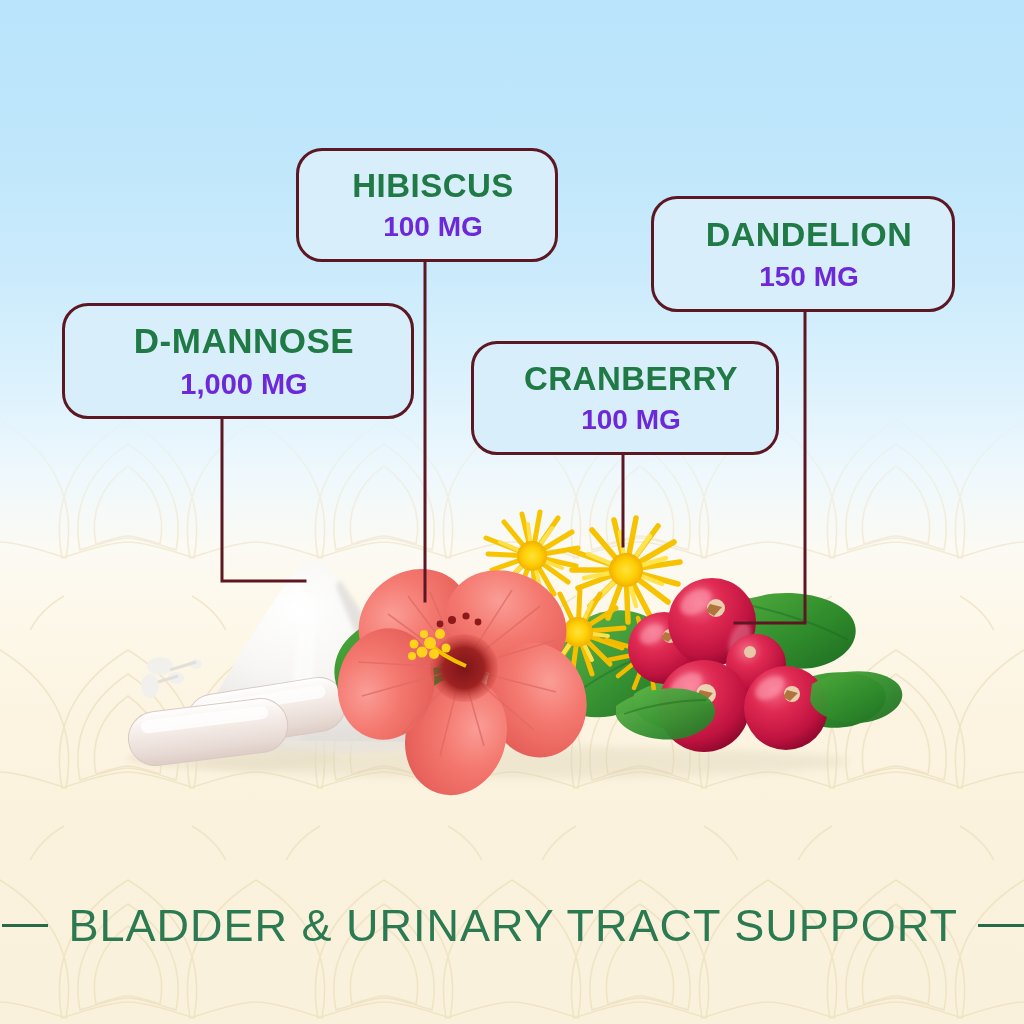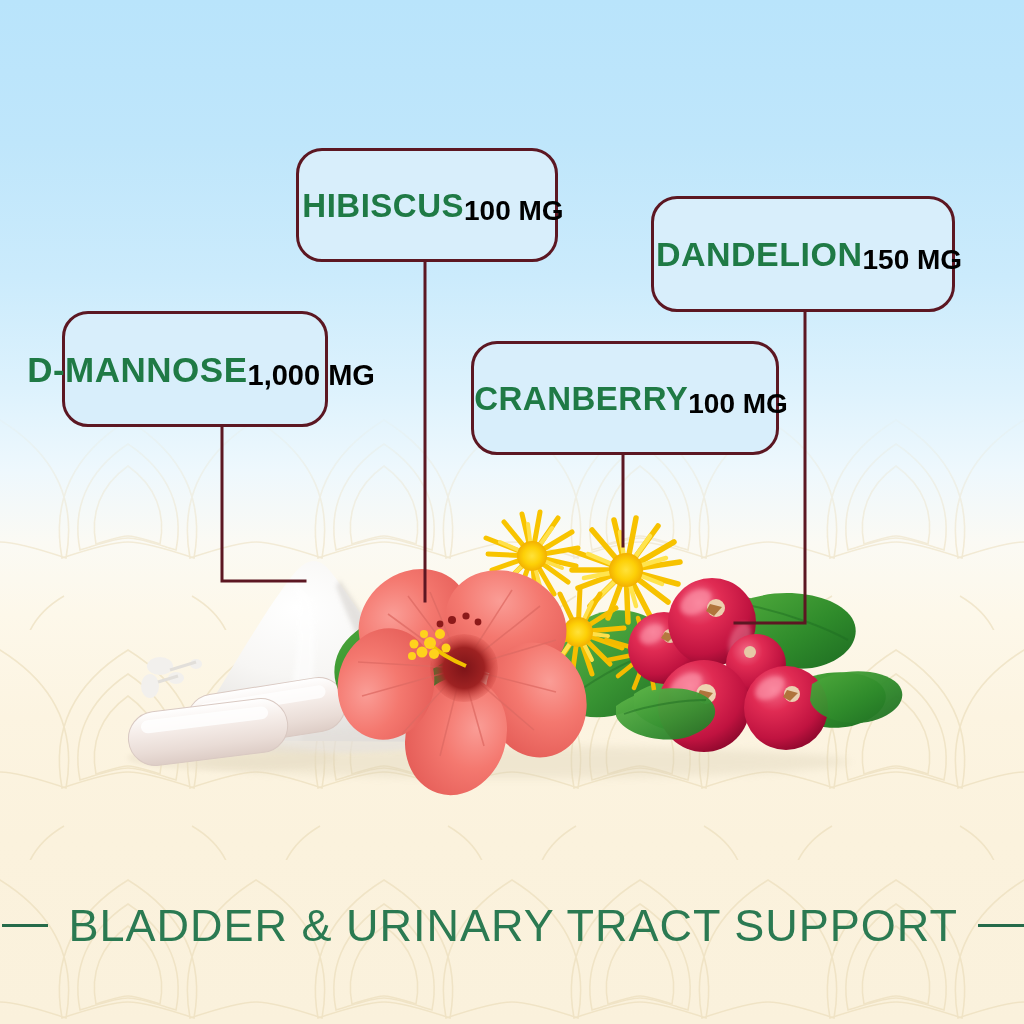--- a/index.html
+++ b/index.html
@@ -40,41 +40,41 @@
   
   .produce { position:absolute; left:0; top:0; width:1024px; height:1024px; pointer-events:none; }
 
   
   .callout {
     position:absolute;
     background:#d8eefb;
     border:3px solid #5c1722;
     border-radius:26px;
     display:flex;
-    flex-direction:row;
+    flex-direction:column;
     align-items:center;
     justify-content:center;
     z-index:6;
     padding-left:12px;
   }
   .callout .cname {
     color:#1f7a45;
     font-weight:bold;
     letter-spacing:0.5px;
     line-height:1;
     white-space:nowrap;
   }
   .callout .cdose {
-    color:#000000;
+    color:#6d28d9;
     font-weight:bold;
     line-height:1;
     white-space:nowrap;
   }
 
-  #box-dmannose { left:62px;  top:303px; width:266px; height:116px;margin-top:8px; }
+  #box-dmannose { left:62px;  top:303px; width:352px; height:116px; }
   #box-dmannose .cname { font-size:35px; }
   #box-dmannose .cdose { font-size:29px; margin-top:12px; }
 
   #box-hibiscus { left:296px; top:148px; width:262px; height:114px; }
   #box-hibiscus .cname { font-size:33px; }
   #box-hibiscus .cdose { font-size:28px; margin-top:11px; }
 
   #box-cranberry { left:651px; top:196px; width:304px; height:116px; }
   #box-cranberry .cname { font-size:34px; }
   #box-cranberry .cdose { font-size:28px; margin-top:12px; }

